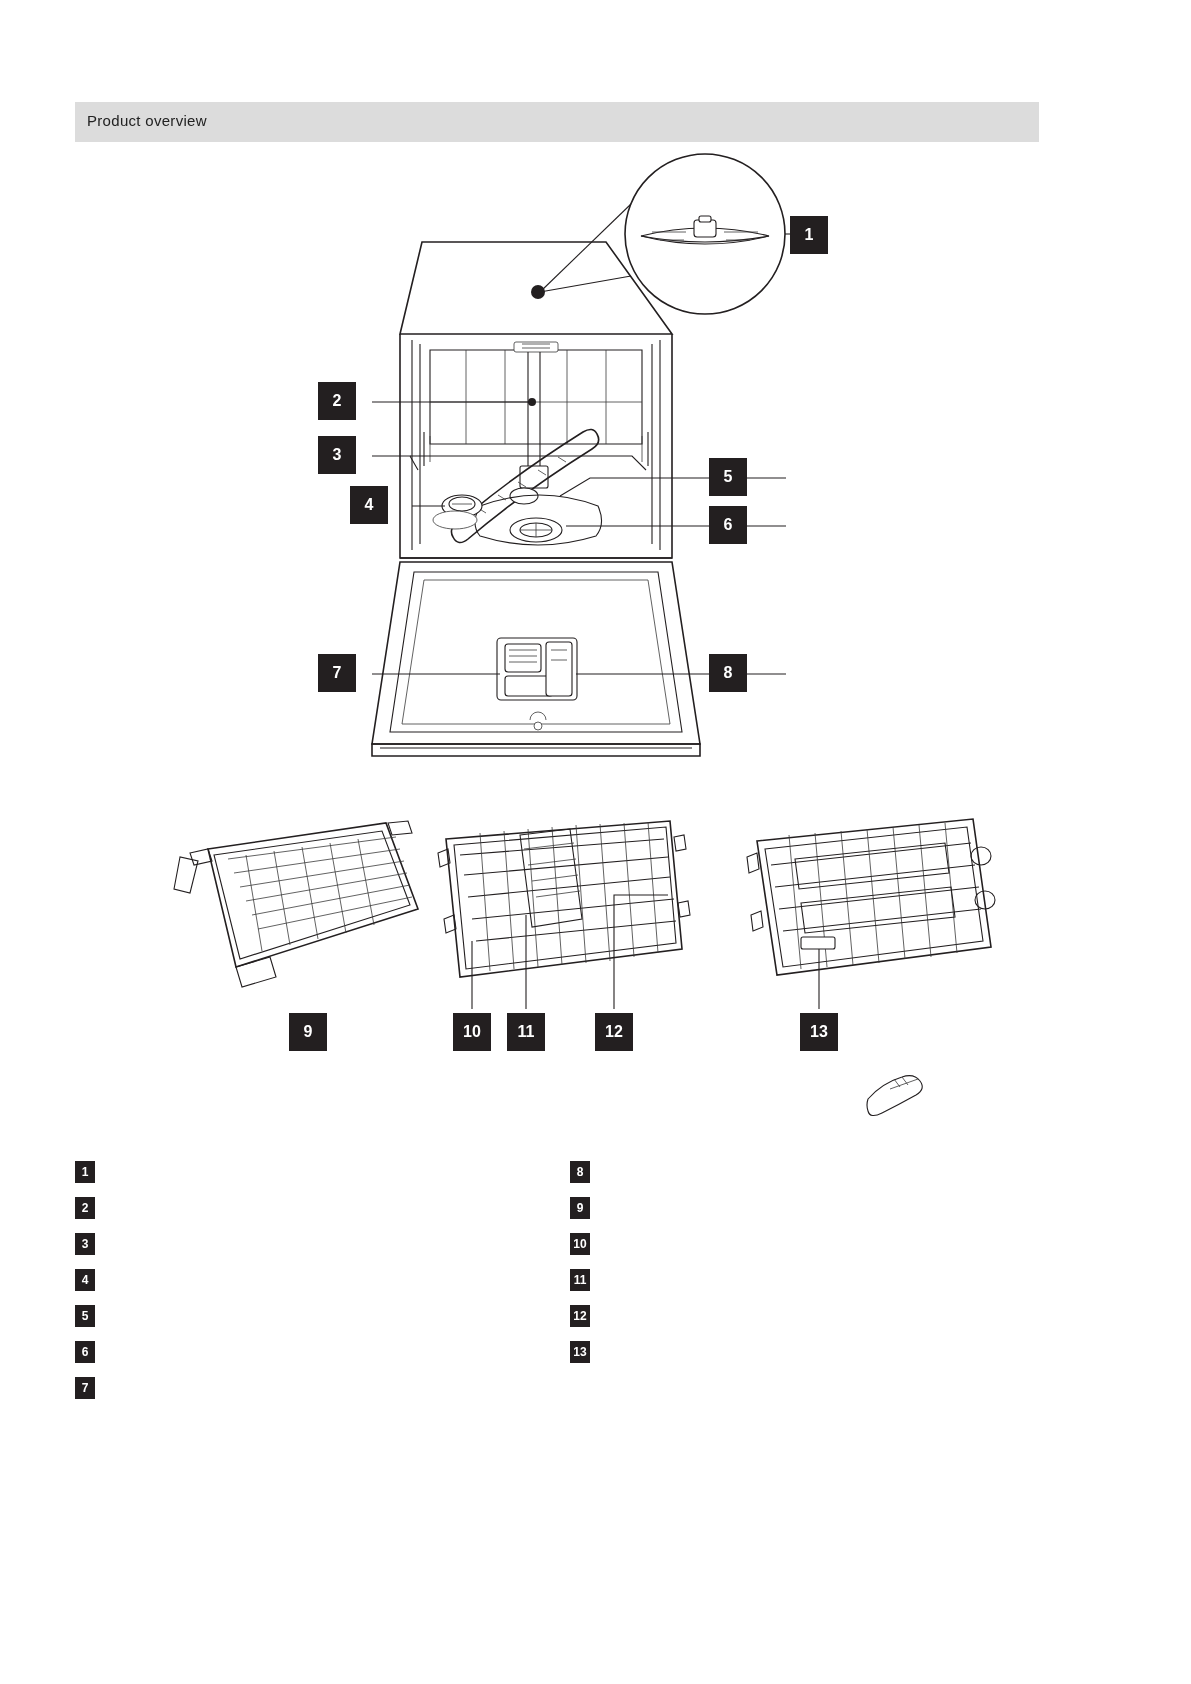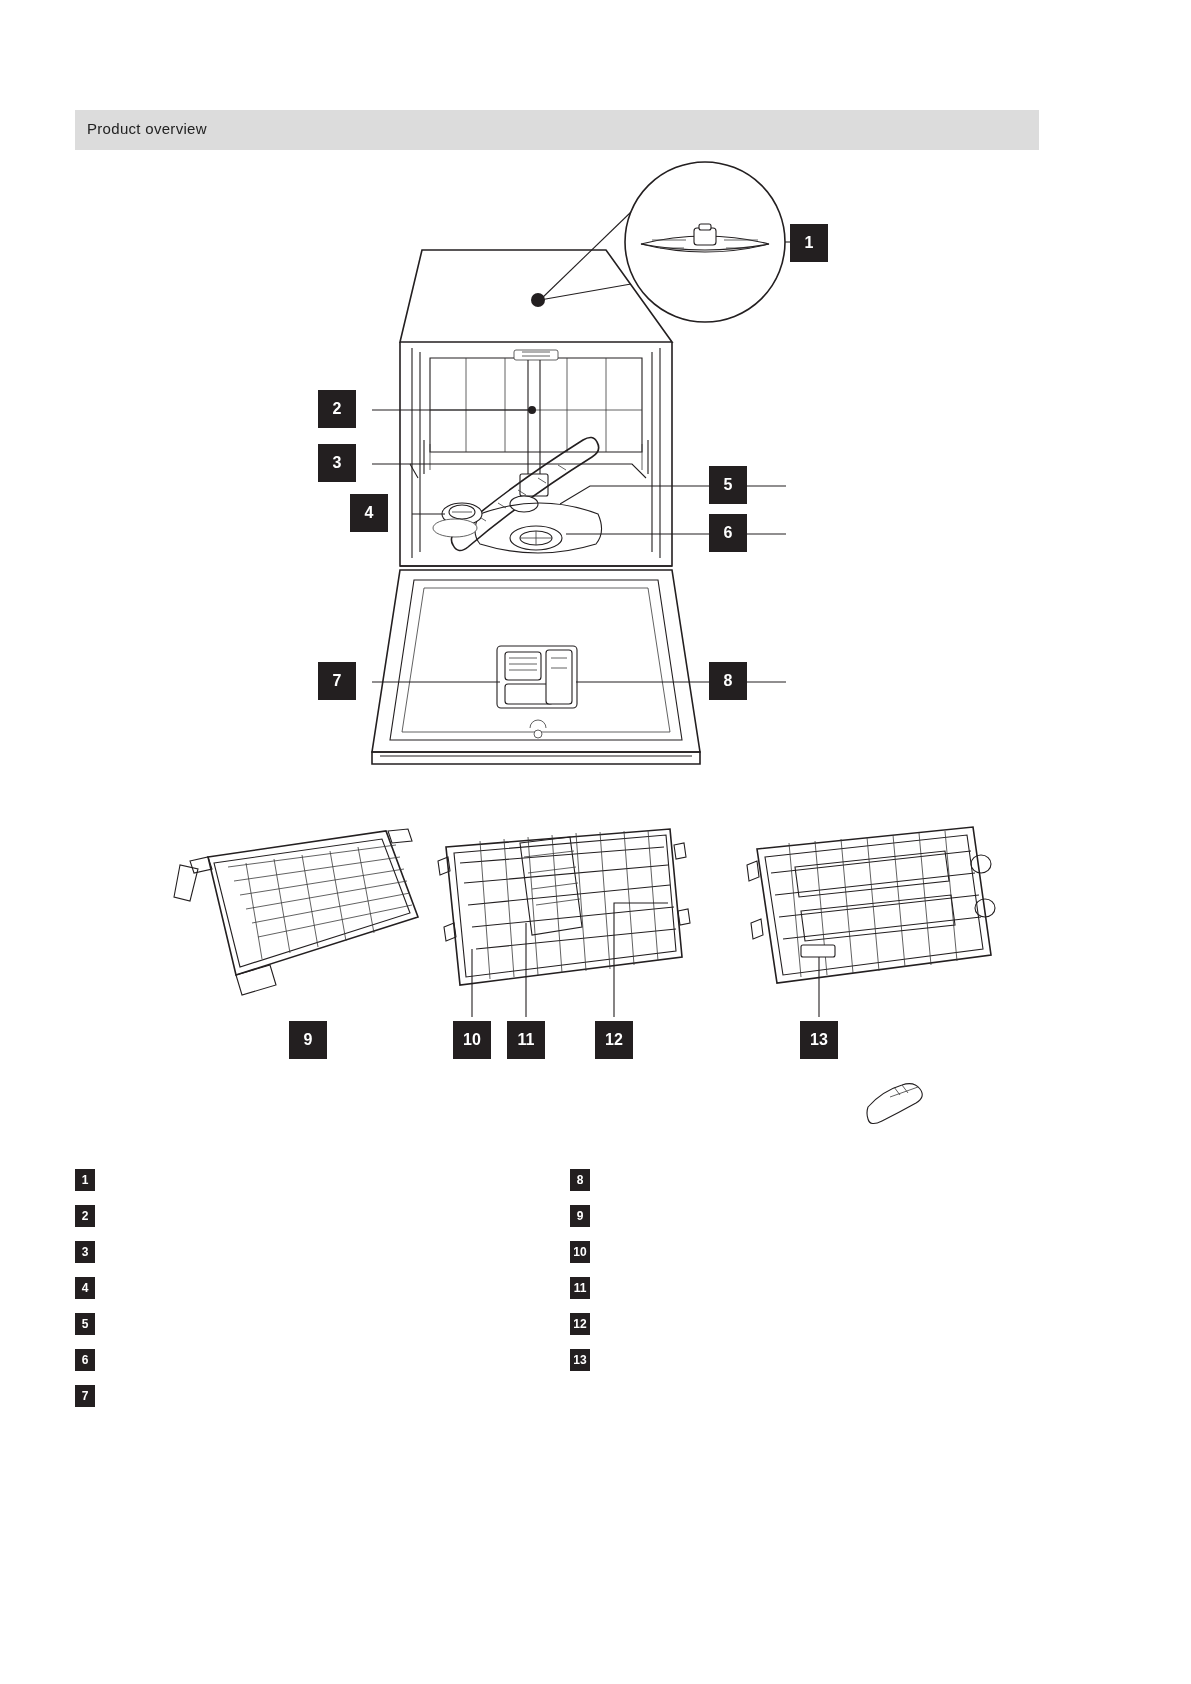--- a/index.html
+++ b/index.html
@@ -10,21 +10,21 @@
   body {
     width: 1191px;
     height: 1684px;
     position: relative;
     font-family: "Liberation Sans", sans-serif;
     overflow: hidden;
   }
 
   .page {
     position: absolute;
-    left: 0; top: 12px;
+    left: 0; top: 4px;
     width: 1191px;
     height: 1377px;
   }
 
   
   .header-band {
     position: absolute;
     left: 75px;
     top: 98px;
     width: 964px;

